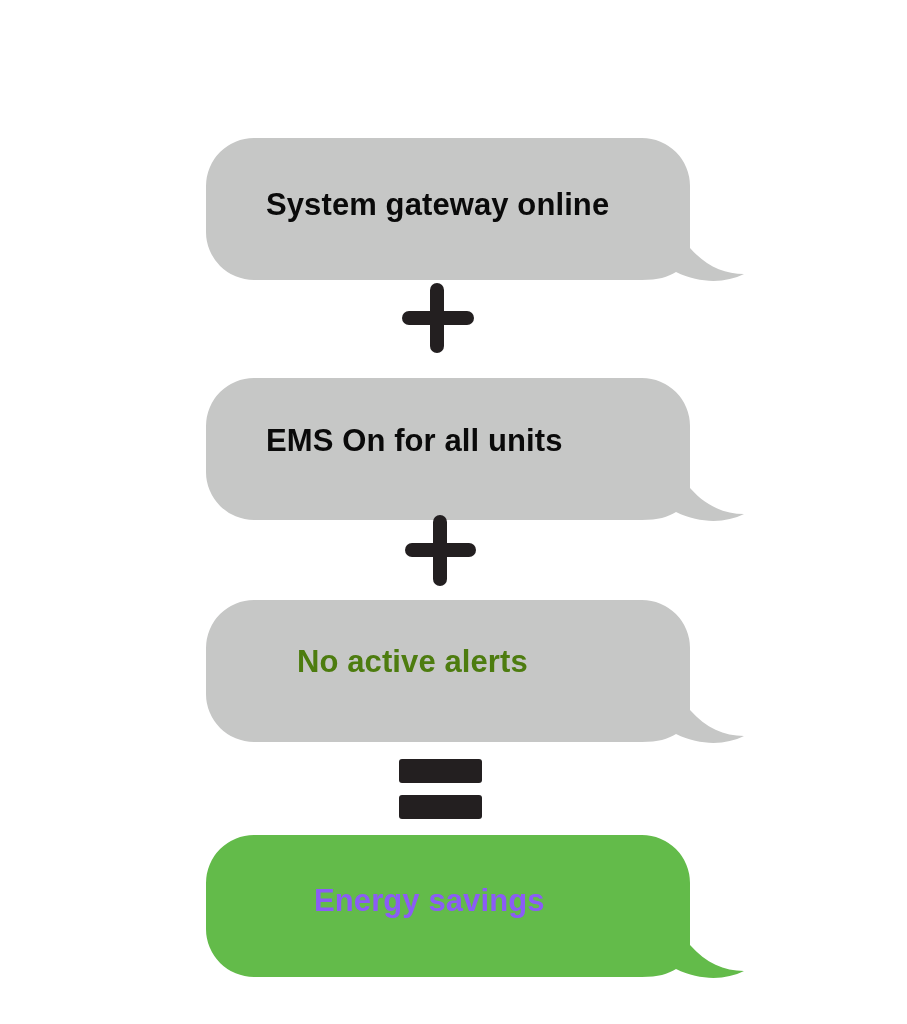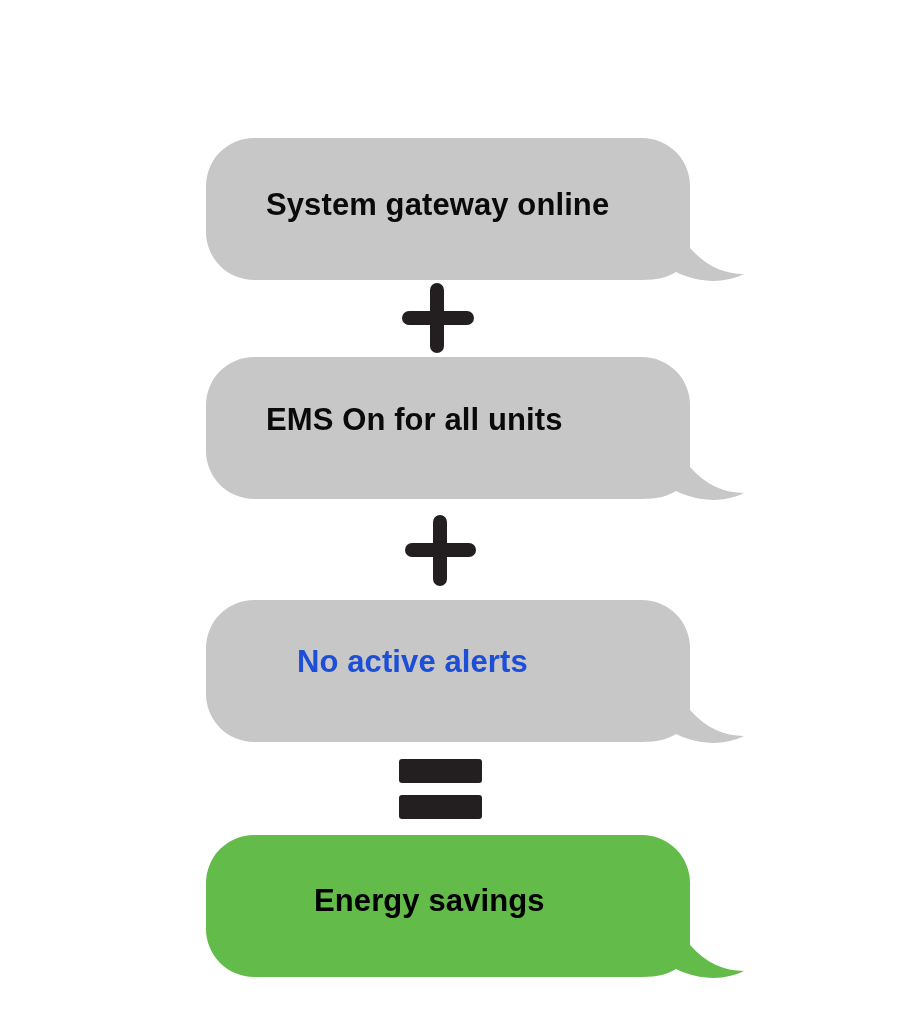--- a/index.html
+++ b/index.html
@@ -34,21 +34,21 @@
       height: 142px;
       line-height: 134px;
       font-weight: bold;
       font-size: 31px;
       color: #0a0a0a;
       white-space: nowrap;
       letter-spacing: 0.1px;
     }
     #b1 { top: 138px; }
     #b1 .bubble-text { left: 60px; line-height: 134px; }
-    #b2 { top: 357px; }
+    #b2 { top: 378px; }
     #b2 .bubble-text { left: 60px; line-height: 126px; }
     #b3 { top: 600px; }
     #b3 .bubble-text { left: 91px; line-height: 124px; }
     #b4 { top: 835px; }
     #b4 .bubble-text { left: 108px; line-height: 132px; }
 
     .op {
       position: absolute;
     }
     .op .bar {
@@ -88,26 +88,26 @@
 
 <div class="op plus" id="plus2">
   <div class="bar v" style="background: rgb(35, 31, 32);"></div>
   <div class="bar h" style="background: rgb(35, 31, 32);"></div>
 </div>
 
 <div class="bubble" id="b3">
   <svg viewBox="0 0 538 142">
     <path class="bubble-path" d="M48,0 H436 A48,48 0 0 1 484,48 V110 C500,128 518,136 538,136 C520,145 495,146 470,134 C462,139 452,142 436,142 H48 A48,48 0 0 1 0,94 V48 A48,48 0 0 1 48,0 Z" fill="#c6c7c6"></path>
   </svg>
-  <span class="bubble-text" style="color: #1d4ed8;">No active alerts</span>
+  <span class="bubble-text" style="color: #4d7c0f;">No active alerts</span>
 </div>
 
 <div class="op" id="equals">
   <div class="bar top" style="background: rgb(35, 31, 32);"></div>
   <div class="bar bottom" style="background: rgb(35, 31, 32);"></div>
 </div>
 
 <div class="bubble" id="b4">
   <svg viewBox="0 0 538 142">
     <path class="bubble-path" d="M48,0 H436 A48,48 0 0 1 484,48 V110 C500,128 518,136 538,136 C520,145 495,146 470,134 C462,139 452,142 436,142 H48 A48,48 0 0 1 0,94 V48 A48,48 0 0 1 48,0 Z" fill="#63bb4a"></path>
   </svg>
-  <span class="bubble-text" style="color: #000000;">Energy savings</span>
+  <span class="bubble-text" style="color: #8b5cf6;">Energy savings</span>
 </div>
 
 </body></html>

